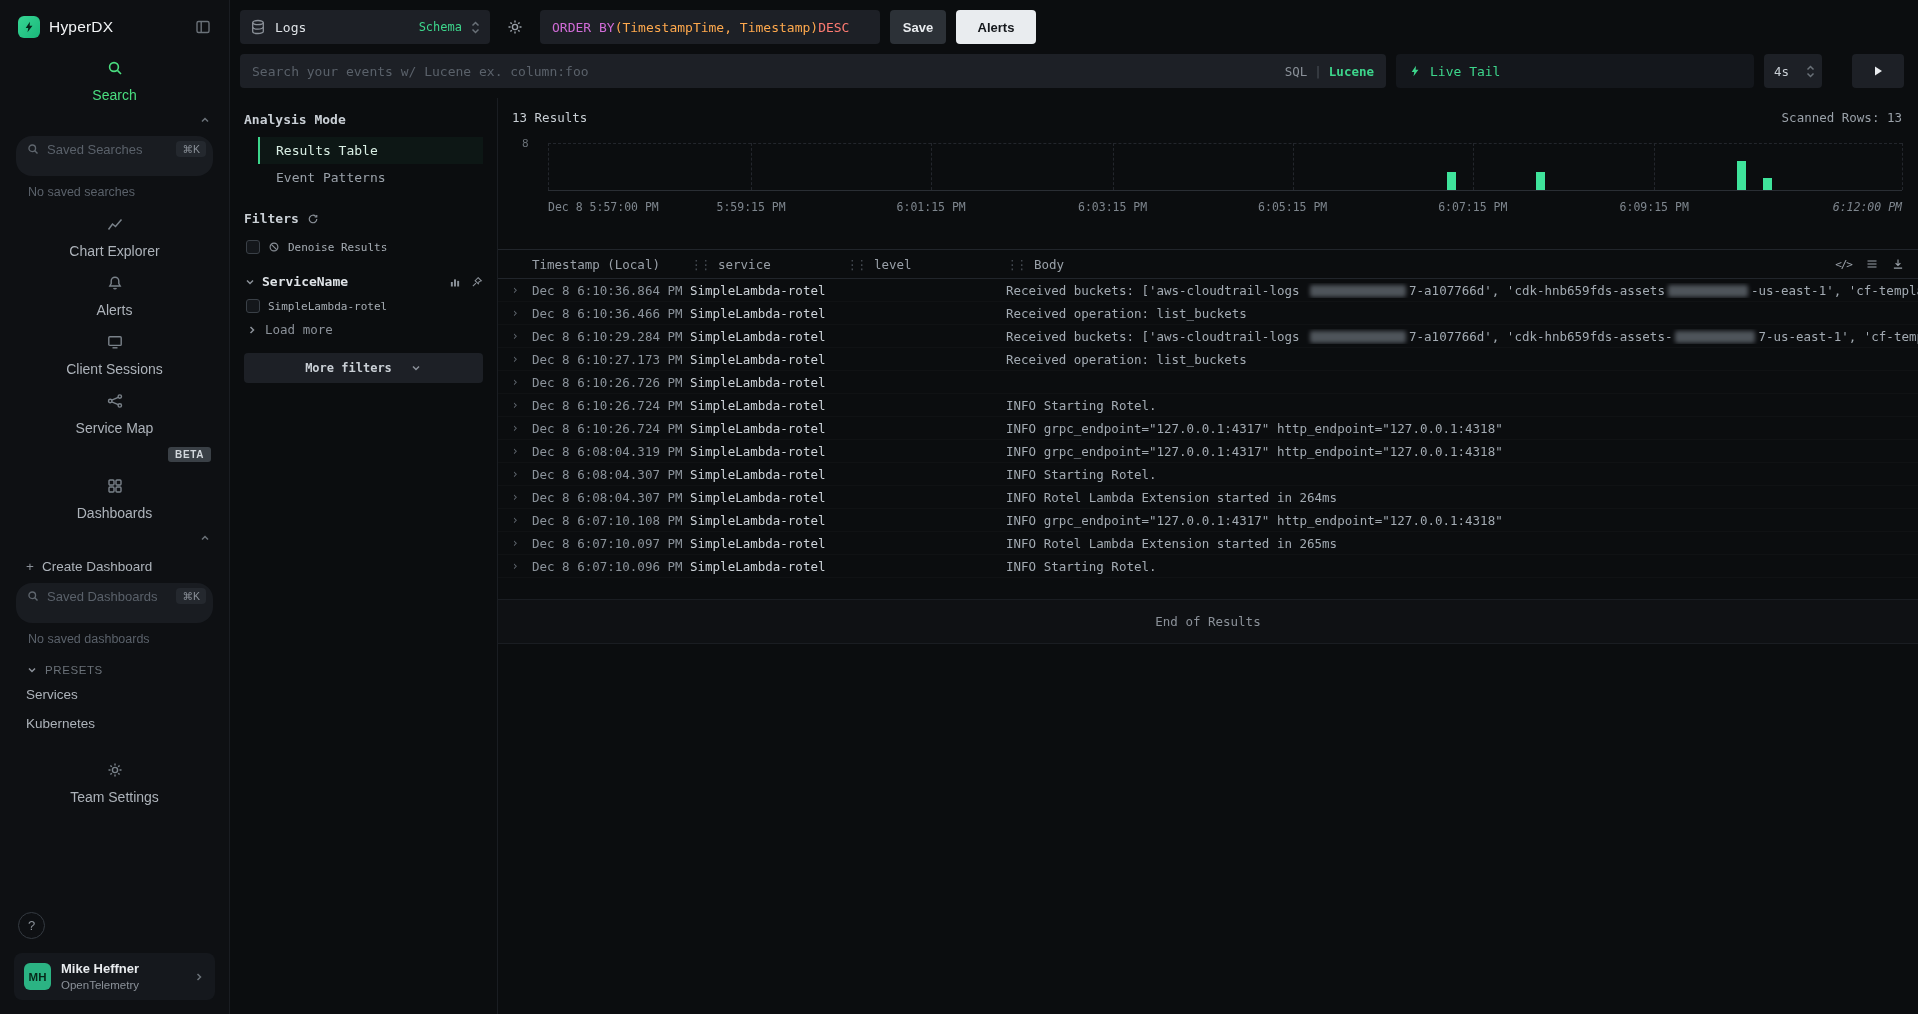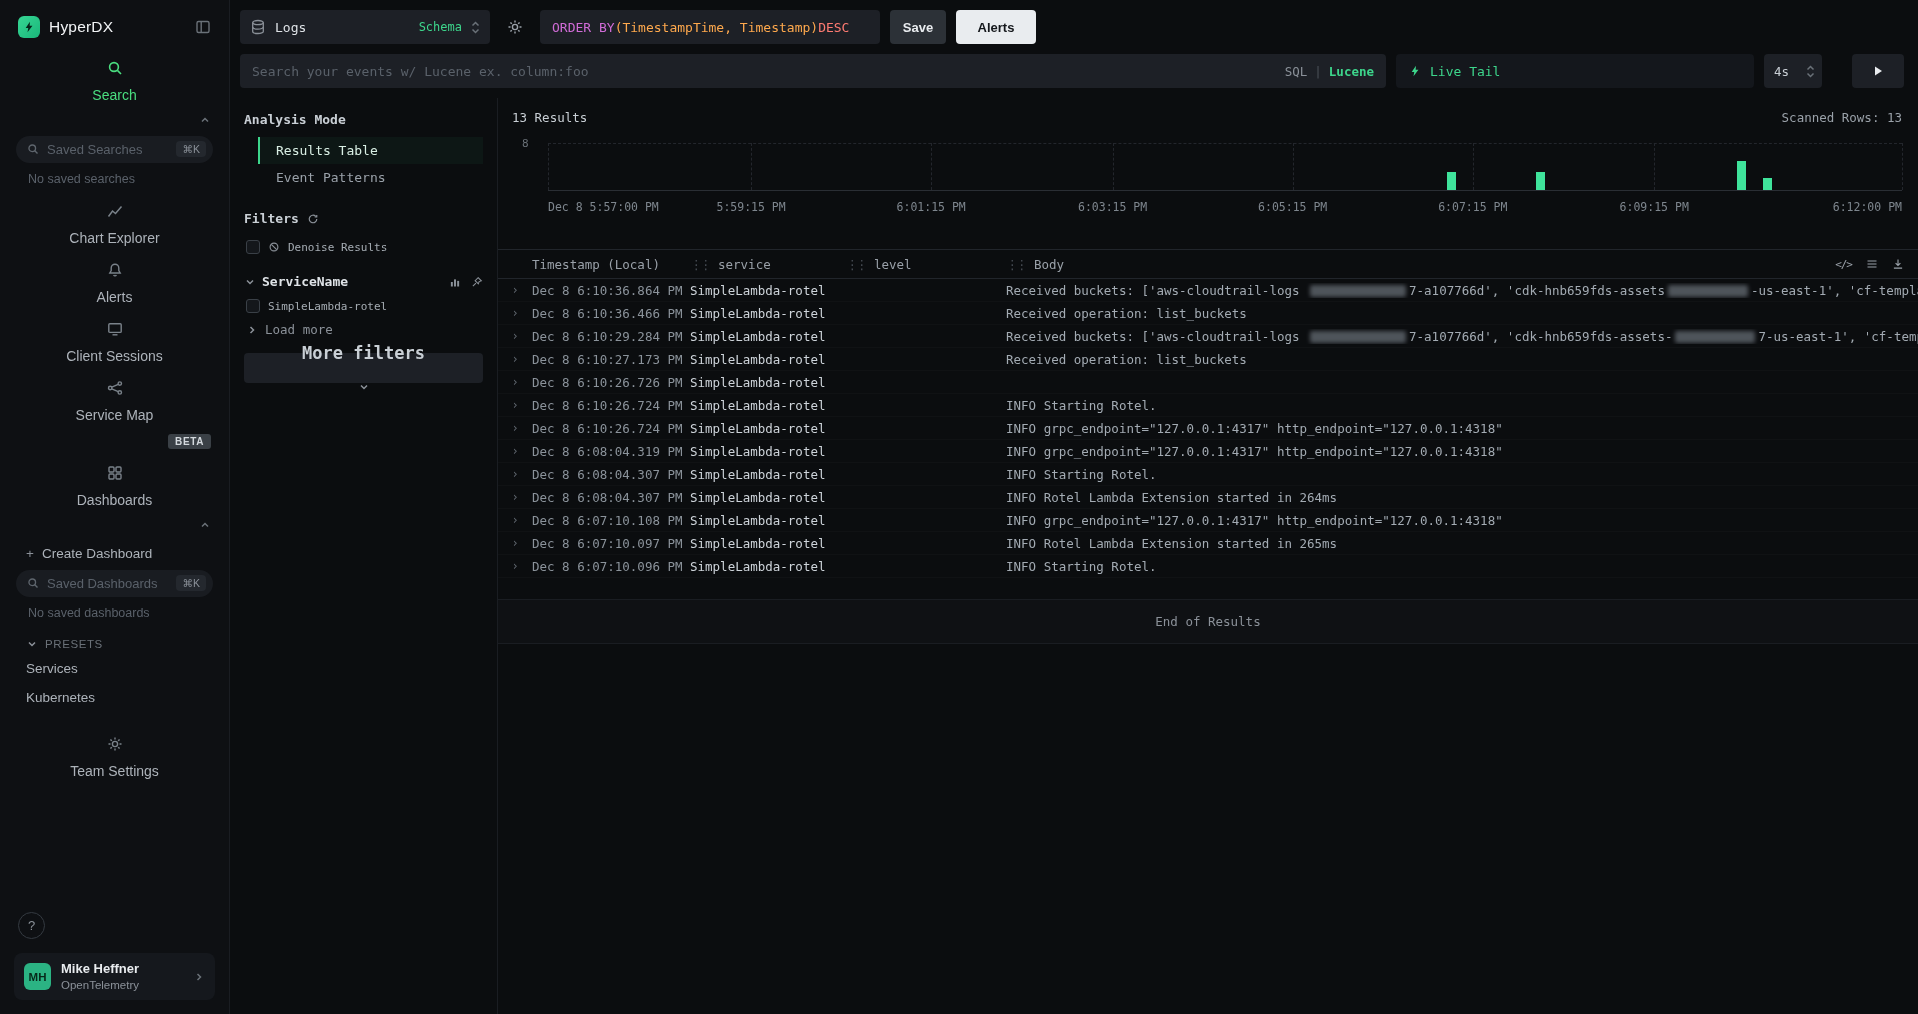--- a/index.html
+++ b/index.html
@@ -21,21 +21,21 @@
   .sidebar{width:230px;min-width:230px;background:var(--bg-side);border-right:1px solid var(--border-soft);display:flex;flex-direction:column;padding:14px 10px 14px 10px;}
   .side-head{display:flex;align-items:center;justify-content:space-between;padding:2px 8px 14px 8px;}
   .logo-row{display:flex;align-items:center;gap:9px;}
   .logo-mark{width:22px;height:22px;border-radius:6px;background:linear-gradient(135deg,#37d694,#19b77a);display:flex;align-items:center;justify-content:center;}
   .app-name{color:#f1f3f5;font-weight:400;font-size:15.5px;letter-spacing:.2px;}
   .panel-btn{color:#6a7178;background:none;border:none;cursor:pointer;display:flex;}
   .nav-item{display:flex;align-items:center;gap:11px;padding:8px 8px;border-radius:6px;color:var(--txt-mid);font-size:14px;cursor:pointer;flex-direction:column;}
   .nav-item .nico{color:#7a828a;display:flex;}
   .nav-item .chev{margin-left:auto;color:#6a7178;display:flex;}
   .nav-green,.nav-green .nico{color:var(--green-bright);}
-  .pill-input{display:flex;align-items:center;gap:8px;background:#191c21;border-radius:16px;padding:5px 7px 6px 11px;margin:2px 6px 2px 6px;}
+  .pill-input{display:flex;align-items:center;gap:8px;background:#191c21;border-radius:16px;padding:5px 7px 19px 11px;margin:2px 6px 2px 6px;}
   .pill-input .sico{color:#5f666e;display:flex;}
   .pill-text{flex:1;min-width:0;background:transparent;border:none;outline:none;color:#c8ced4;font-size:13px;font-family:var(--sans);}
   .pill-text::placeholder{color:#5a616a;}
   .kbd{background:#24282e;color:#8b9199;font-size:10.5px;padding:2px 6px;border-radius:4px;white-space:nowrap;}
   .muted-note{color:#5a616a;font-size:12.5px;padding:7px 10px 9px 18px;}
   .beta-badge{background:#3a4046;color:#d3d8dd;font-size:10px;font-weight:700;letter-spacing:.6px;padding:2px 7px;border-radius:3px;margin-left:auto;}
   .sub-item{display:flex;align-items:center;gap:8px;padding:7px 8px 7px 16px;font-size:13.5px;color:var(--txt-mid);cursor:pointer;}
   .presets-row{display:flex;align-items:center;gap:7px;color:#6a7178;font-size:11.5px;letter-spacing:.6px;padding:9px 8px 4px 16px;}
   .side-bottom{margin-top:auto;padding:0 4px;}
   .help-btn{width:27px;height:27px;border-radius:50%;border:1px solid #343a41;color:#8b9199;background:none;font-size:13px;display:flex;align-items:center;justify-content:center;margin:0 0 14px 4px;cursor:pointer;}
@@ -82,21 +82,21 @@
   .mode-item.active{border-left:2px solid var(--green);color:#d9efe4;background:rgba(61,214,140,0.05);}
   .filters-head{display:flex;align-items:center;gap:8px;color:#c9cfd5;font-size:13px;font-weight:700;margin:20px 0 10px;}
   .filters-head .fico{color:#8b9199;display:flex;}
   .check-row{display:flex;align-items:center;gap:8px;color:#a6adb4;font-size:11px;padding:4px 2px;cursor:pointer;}
   .checkbox{width:14px;height:14px;border:1px solid #3a4047;border-radius:3px;background:#14171b;flex:none;cursor:pointer;}
   .cico{color:#8b9199;display:flex;}
   .facet-head{display:flex;align-items:center;gap:6px;color:#dfe3e7;font-size:13px;font-weight:700;margin:16px 0 6px;cursor:pointer;}
   .facet-head .chev{color:#8b9199;display:flex;}
   .facet-icons{margin-left:auto;display:flex;gap:10px;color:#8b9199;}
   .load-more{display:flex;align-items:center;gap:7px;color:#8b9199;font-size:12.5px;padding:5px 2px 0 2px;cursor:pointer;}
-  .more-filters{margin-top:16px;width:100%;background:var(--panel);border:none;border-radius:4px;height:30px;display:flex;align-items:center;justify-content:center;gap:18px;color:#c9cfd5;font-size:17px;font-weight:700;font-family:var(--mono);cursor:pointer;flex-direction:column;}
+  .more-filters{margin-top:16px;width:100%;background:var(--panel);border:none;border-radius:4px;height:30px;display:flex;align-items:center;justify-content:center;gap:18px;color:#c9cfd5;font-size:12px;font-weight:700;font-family:var(--mono);cursor:pointer;}
 
   .results{flex:1;min-width:0;display:flex;flex-direction:column;font-family:var(--mono);padding-top:8px;overflow:hidden;}
   .results-head{display:flex;justify-content:space-between;align-items:center;padding:4px 16px 2px 14px;font-size:12.5px;}
   .results-count{color:#c9cfd5;}
   .scanned{color:#9aa1a9;}
 
   .chart{position:relative;margin:10px 16px 0 14px;height:80px;}
   .y-label{position:absolute;left:10px;top:0;font-size:11px;color:#6a7178;}
   .chart-plot{position:absolute;left:36px;right:0;top:6px;bottom:26px;border-bottom:1px solid #2a2e34;}
   .top-grid{position:absolute;left:0;right:0;top:0;border-top:1px dashed #23262c;}
@@ -485,21 +485,21 @@
           <div class="x-axis">
             <div>
 
             <span class="x-tick" style="left: 0%; transform: none;">Dec 8 5:57:00 PM</span>
                 <span class="x-tick" style="left: 15%; transform: translateX(-50%);">5:59:15 PM</span>
                 <span class="x-tick" style="left: 28.3%; transform: translateX(-50%);">6:01:15 PM</span>
                 <span class="x-tick" style="left: 41.7%; transform: translateX(-50%);">6:03:15 PM</span>
                 <span class="x-tick" style="left: 55%; transform: translateX(-50%);">6:05:15 PM</span>
                 <span class="x-tick" style="left: 68.3%; transform: translateX(-50%);">6:07:15 PM</span>
                 <span class="x-tick" style="left: 81.7%; transform: translateX(-50%);">6:09:15 PM</span>
-                <span class="x-tick" style="left: 100%; transform: translateX(-100%);">6:12:00 PM</span>
+                <span class="x-tick" style="left: 100%; transform: translateX(-100%); font-style: italic;">6:12:00 PM</span>
               </div>
           </div>
         </div>
 
         <div class="table-wrap">
           <div class="tgrid thead">
             <span></span>
             <span><span>Timestamp (Local)</span></span>
             <span><span class="drag">⋮⋮</span><span>service</span></span>
             <span><span class="drag">⋮⋮</span><span>level</span></span>

